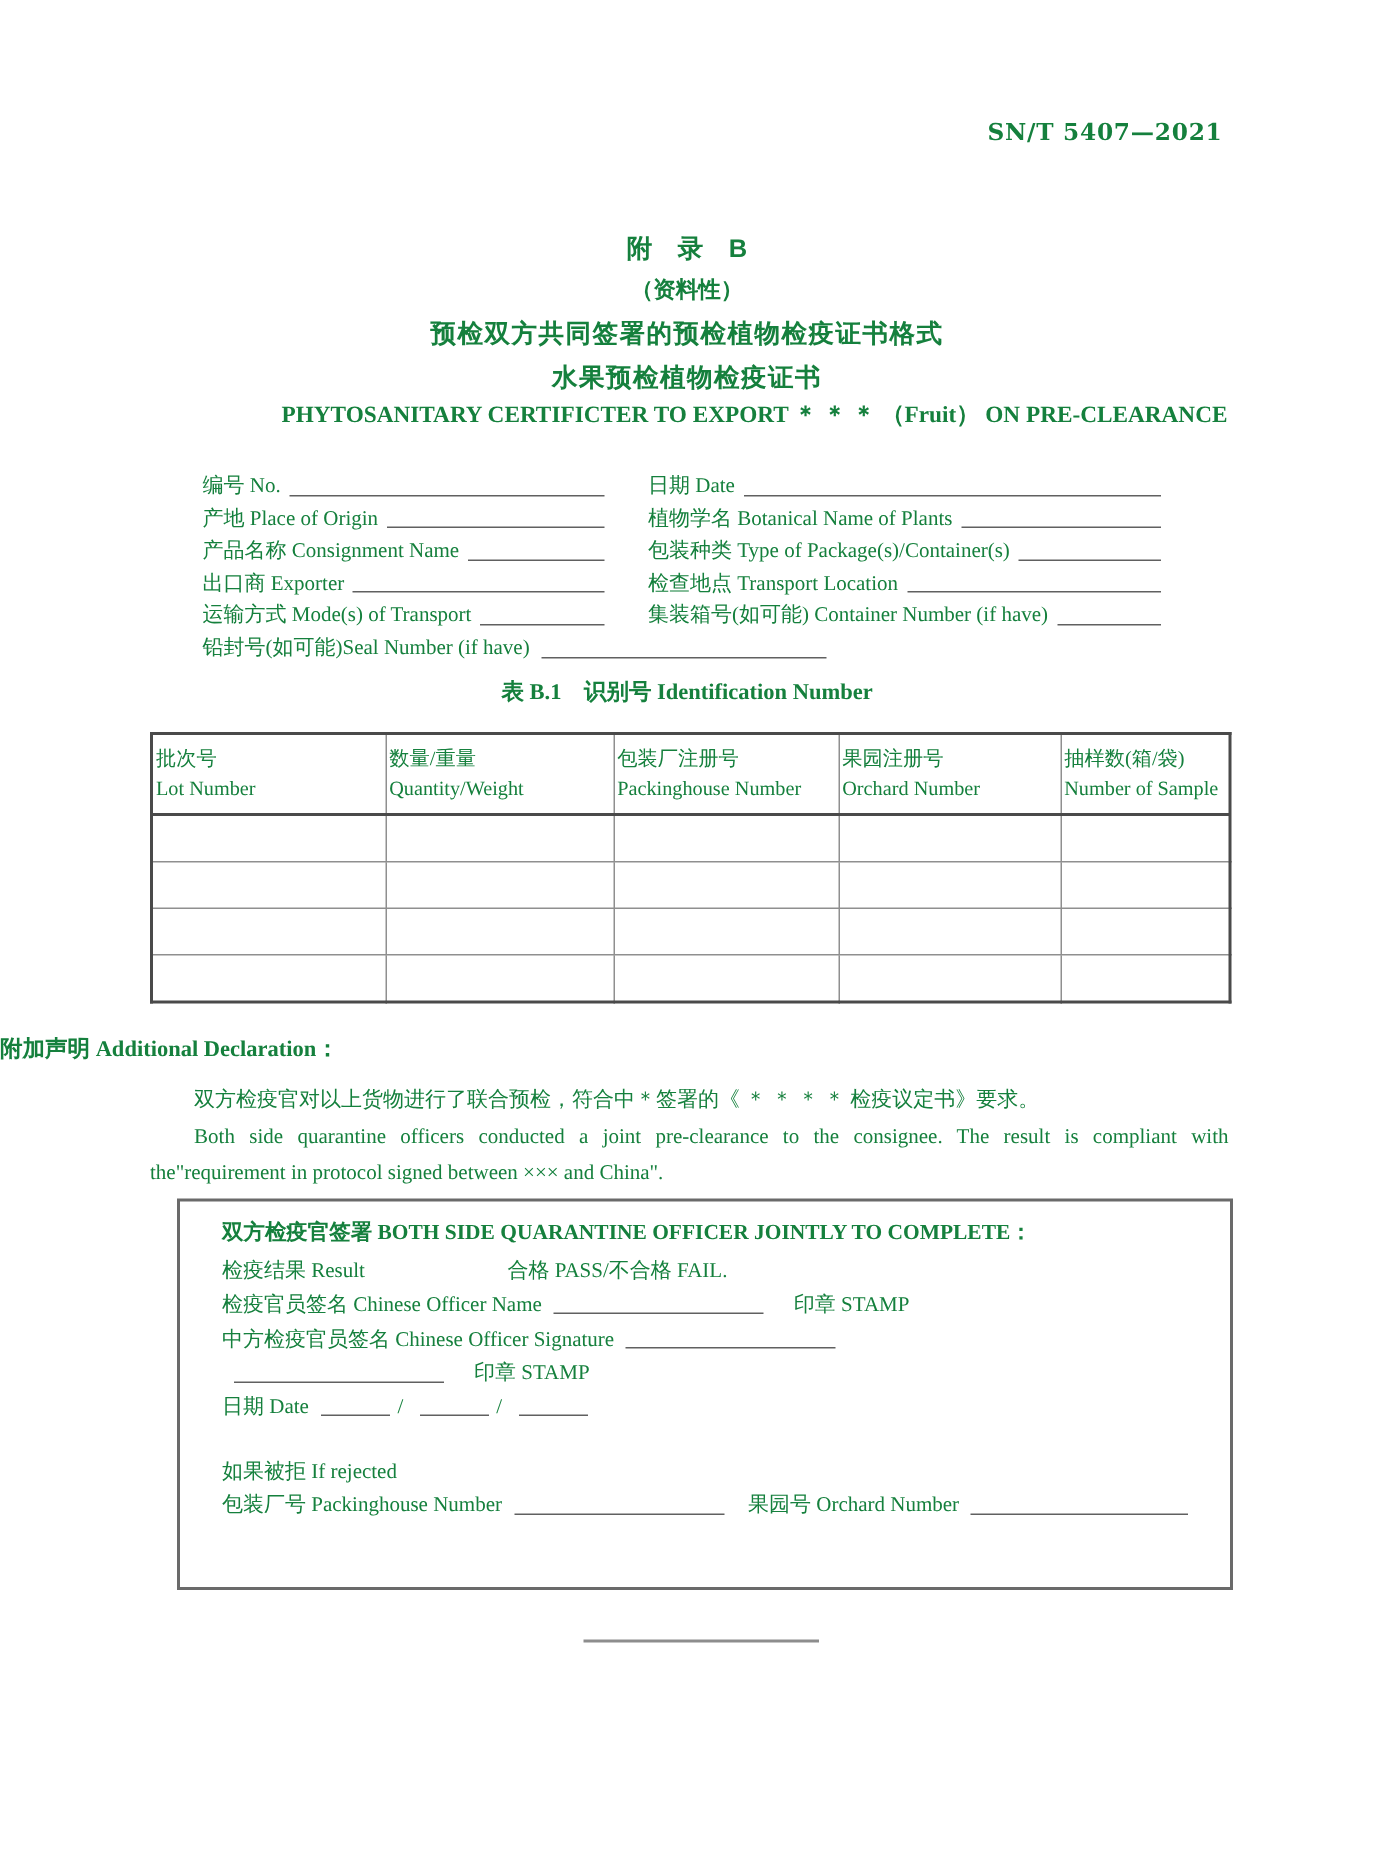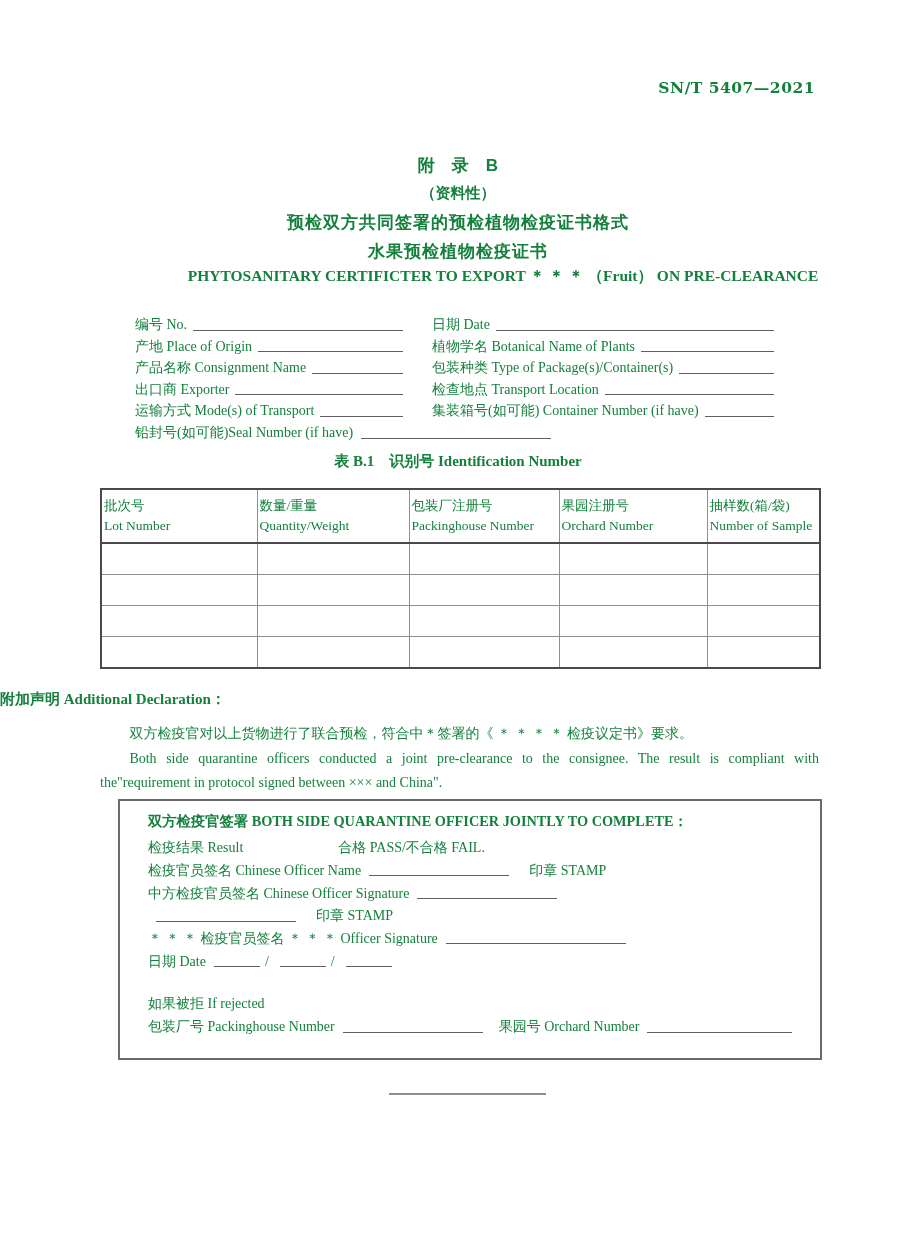--- a/index.html
+++ b/index.html
@@ -214,24 +214,20 @@
     <div class="bline">
       <span class="lbl">中方检疫官员签名 Chinese Officer Signature</span>
       <span class="fill-fixed w140"></span>
     </div>
 
     <div class="bline">
       <span class="fill-fixed w140"></span>
       <span class="lbl stamp">印章 STAMP</span>
     </div>
 
-    <div class="bline">
-      <span class="lbl">＊ ＊ ＊ 检疫官员签名 ＊ ＊ ＊ Officer Signature</span>
-      <span class="fill-fixed w180"></span>
-    </div>
 
     <div class="bline">
       <span class="lbl">日期 Date</span>
       <span class="fill-fixed w46"></span>
       <span class="lbl slash">/</span>
       <span class="fill-fixed w46"></span>
       <span class="lbl slash">/</span>
       <span class="fill-fixed w46"></span>
     </div>
 

